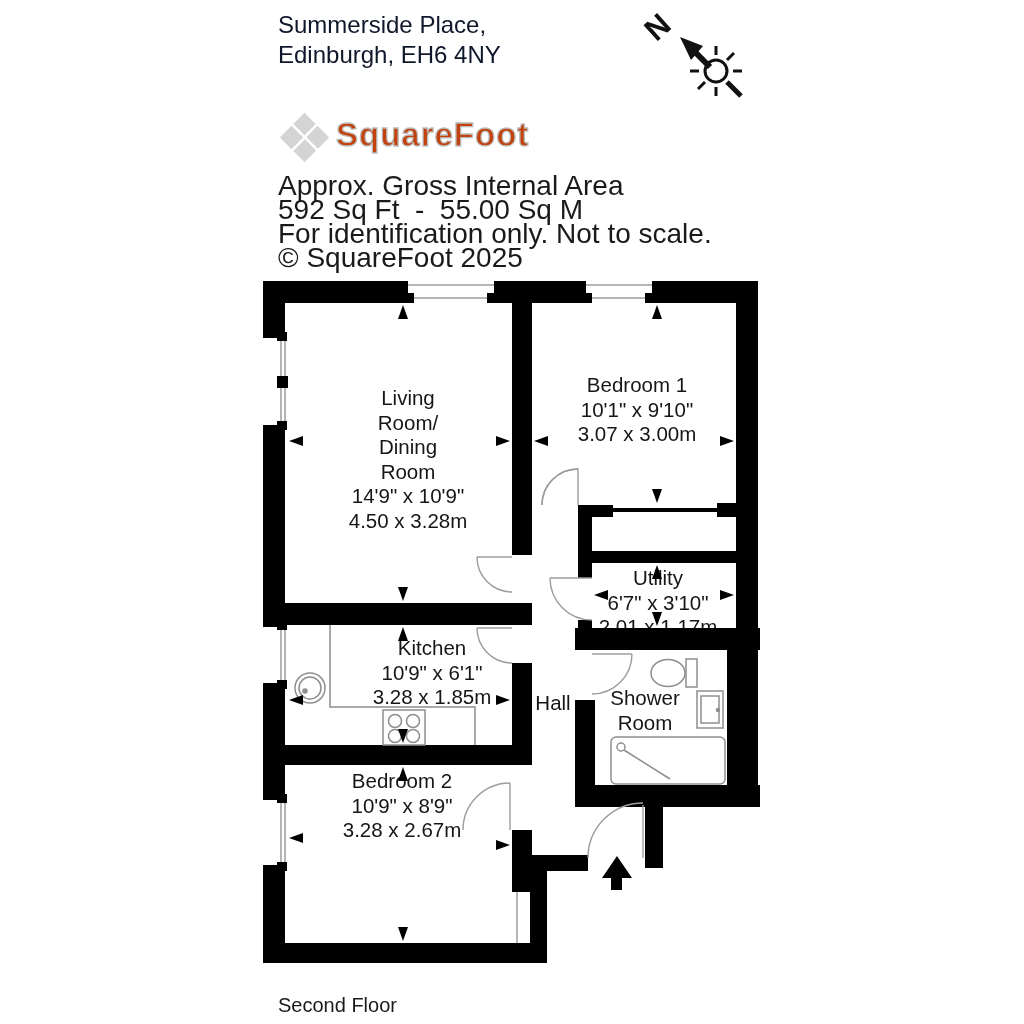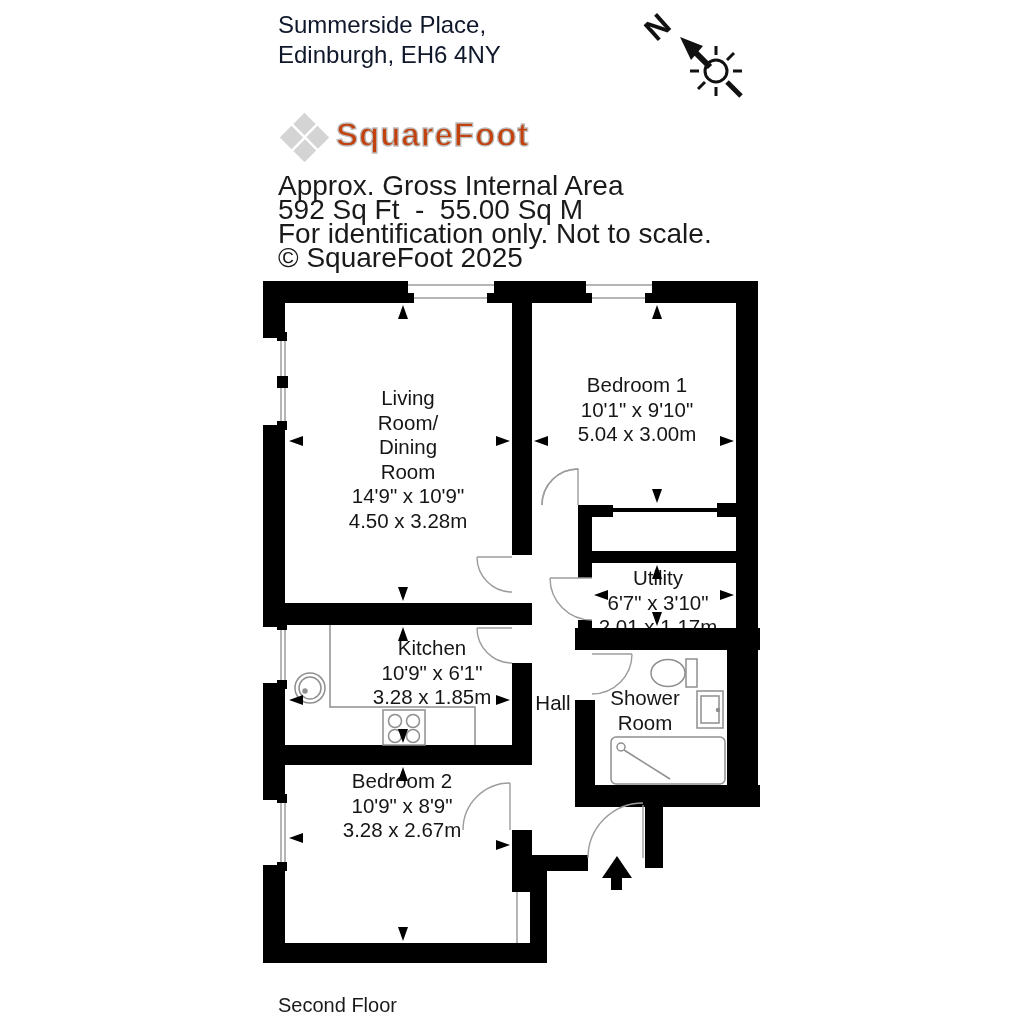--- a/index.html
+++ b/index.html
@@ -38,21 +38,21 @@
   <div class="line">Room/</div>
   <div class="line">Dining</div>
   <div class="line">Room</div>
   <div class="line">14'9" x 10'9"</div>
   <div class="line">4.50 x 3.28m</div>
 </div>
 
 <div class="abs ctr room-label" style="left:637px;top:373px;">
   <div class="line">Bedroom 1</div>
   <div class="line">10'1" x 9'10"</div>
-  <div class="line">5.04 x 3.00m</div>
+  <div class="line">3.07 x 3.00m</div>
 </div>
 
 <div class="abs ctr room-label" style="left:658px;top:566px;">
   <div class="line">Utility</div>
   <div class="line">6'7" x 3'10"</div>
   <div class="line">2.01 x 1.17m</div>
 </div>
 
 <div class="abs ctr room-label" style="left:432px;top:636px;">
   <div class="line">Kitchen</div>

